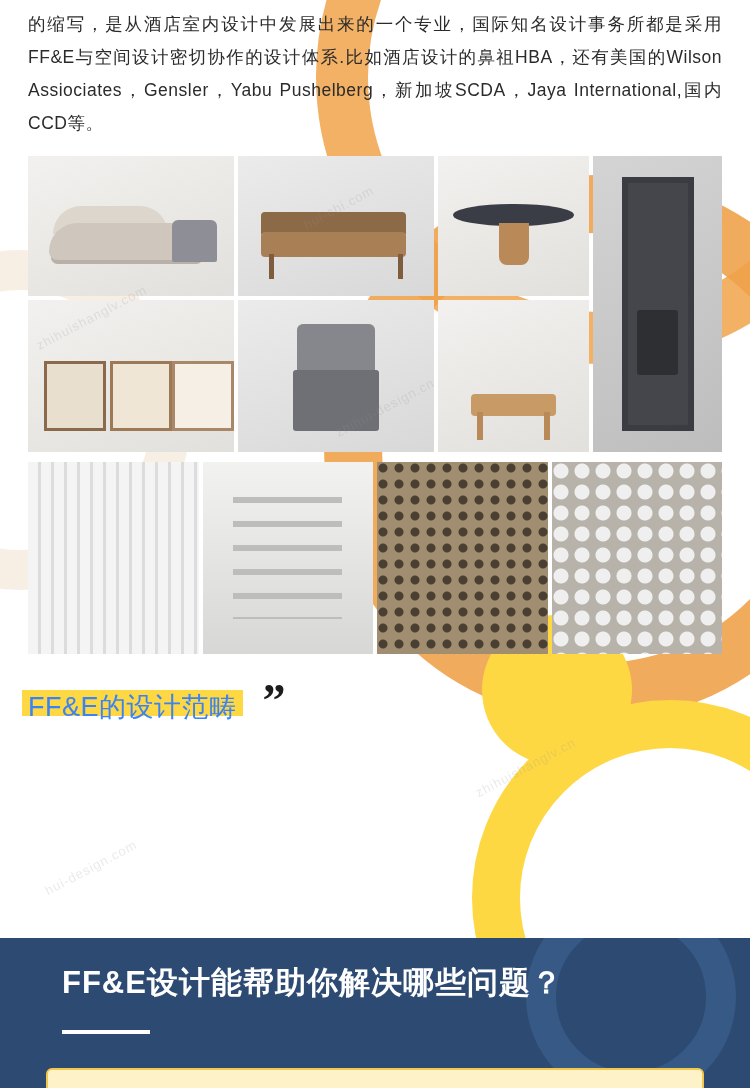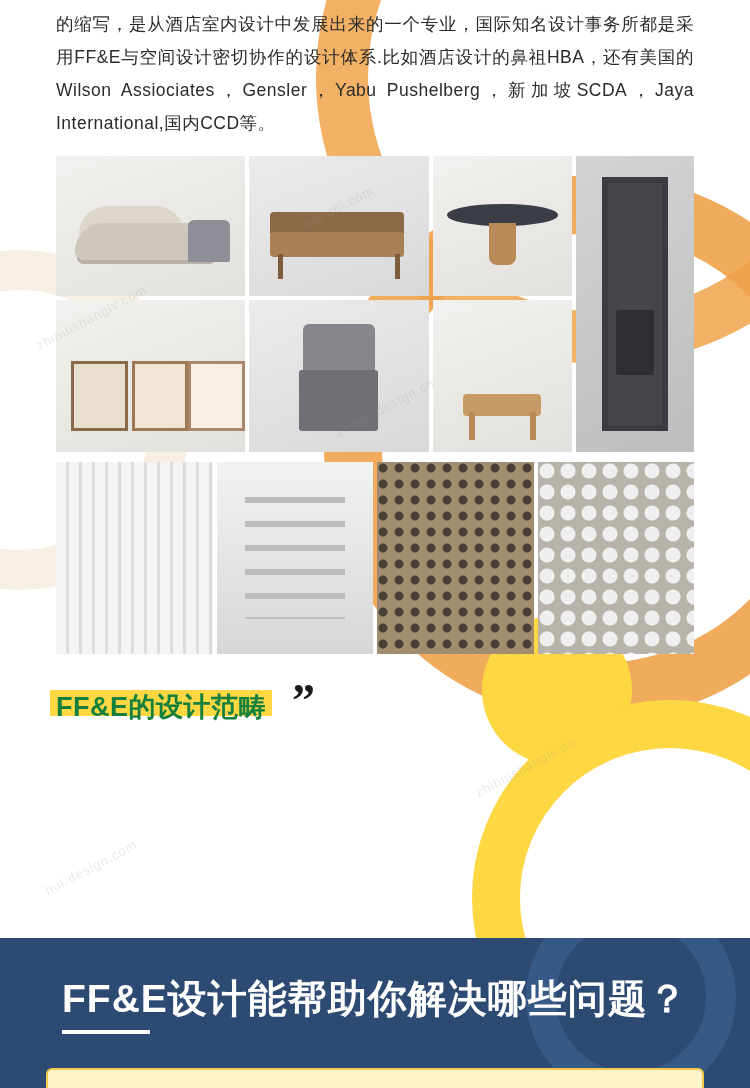--- a/index.html
+++ b/index.html
@@ -73,21 +73,21 @@
     transform: rotate(-28deg);
     pointer-events: none;
     z-index: 3;
     font-family: "Liberation Sans", sans-serif;
   }
 
   
   .content {
     position: relative;
     z-index: 2;
-    padding: 0 56px;
+    padding: 0 28px;
     box-sizing: border-box;
   }
 
   .para {
     font-size: 17.5px;
     line-height: 33px;
     color: #2b2b2b;
     letter-spacing: .5px;
     text-align: justify;
     margin: 0;
@@ -253,22 +253,22 @@
     position: absolute;
     left: -6px; right: -6px;
     top: 2px; height: 26px;
     background: #fdd843;
     z-index: 0;
   }
   .headline {
     position: relative;
     z-index: 1;
     font-size: 27px;
-    font-weight: bold;
-    color: #15803d;
+    font-weight: normal;
+    color: #3b82f6;
     letter-spacing: .5px;
     line-height: 38px;
     white-space: nowrap;
     font-family: "Liberation Sans", sans-serif;
   }
   .quote-mark {
     margin-left: 26px;
     font-size: 46px;
     line-height: 30px;
     font-weight: bold;
@@ -294,23 +294,23 @@
   .banner-ring {
     position: absolute;
     width: 150px; height: 150px;
     border-radius: 50%;
     border: 30px solid #3a5c8a;
     right: 14px; top: -46px;
     opacity: .8;
   }
   .banner-title {
     position: absolute;
-    left: 62px; top: 34px;
+    left: 62px; top: 24px;
     color: #ffffff;
-    font-size: 39px;
+    font-size: 31px;
     font-weight: bold;
     letter-spacing: 1px;
     white-space: nowrap;
     font-family: "Liberation Sans", sans-serif;
   }
   .banner-underline {
     position: absolute;
     left: 62px; top: 92px;
     width: 88px; height: 4px;
     background: #ffffff;

